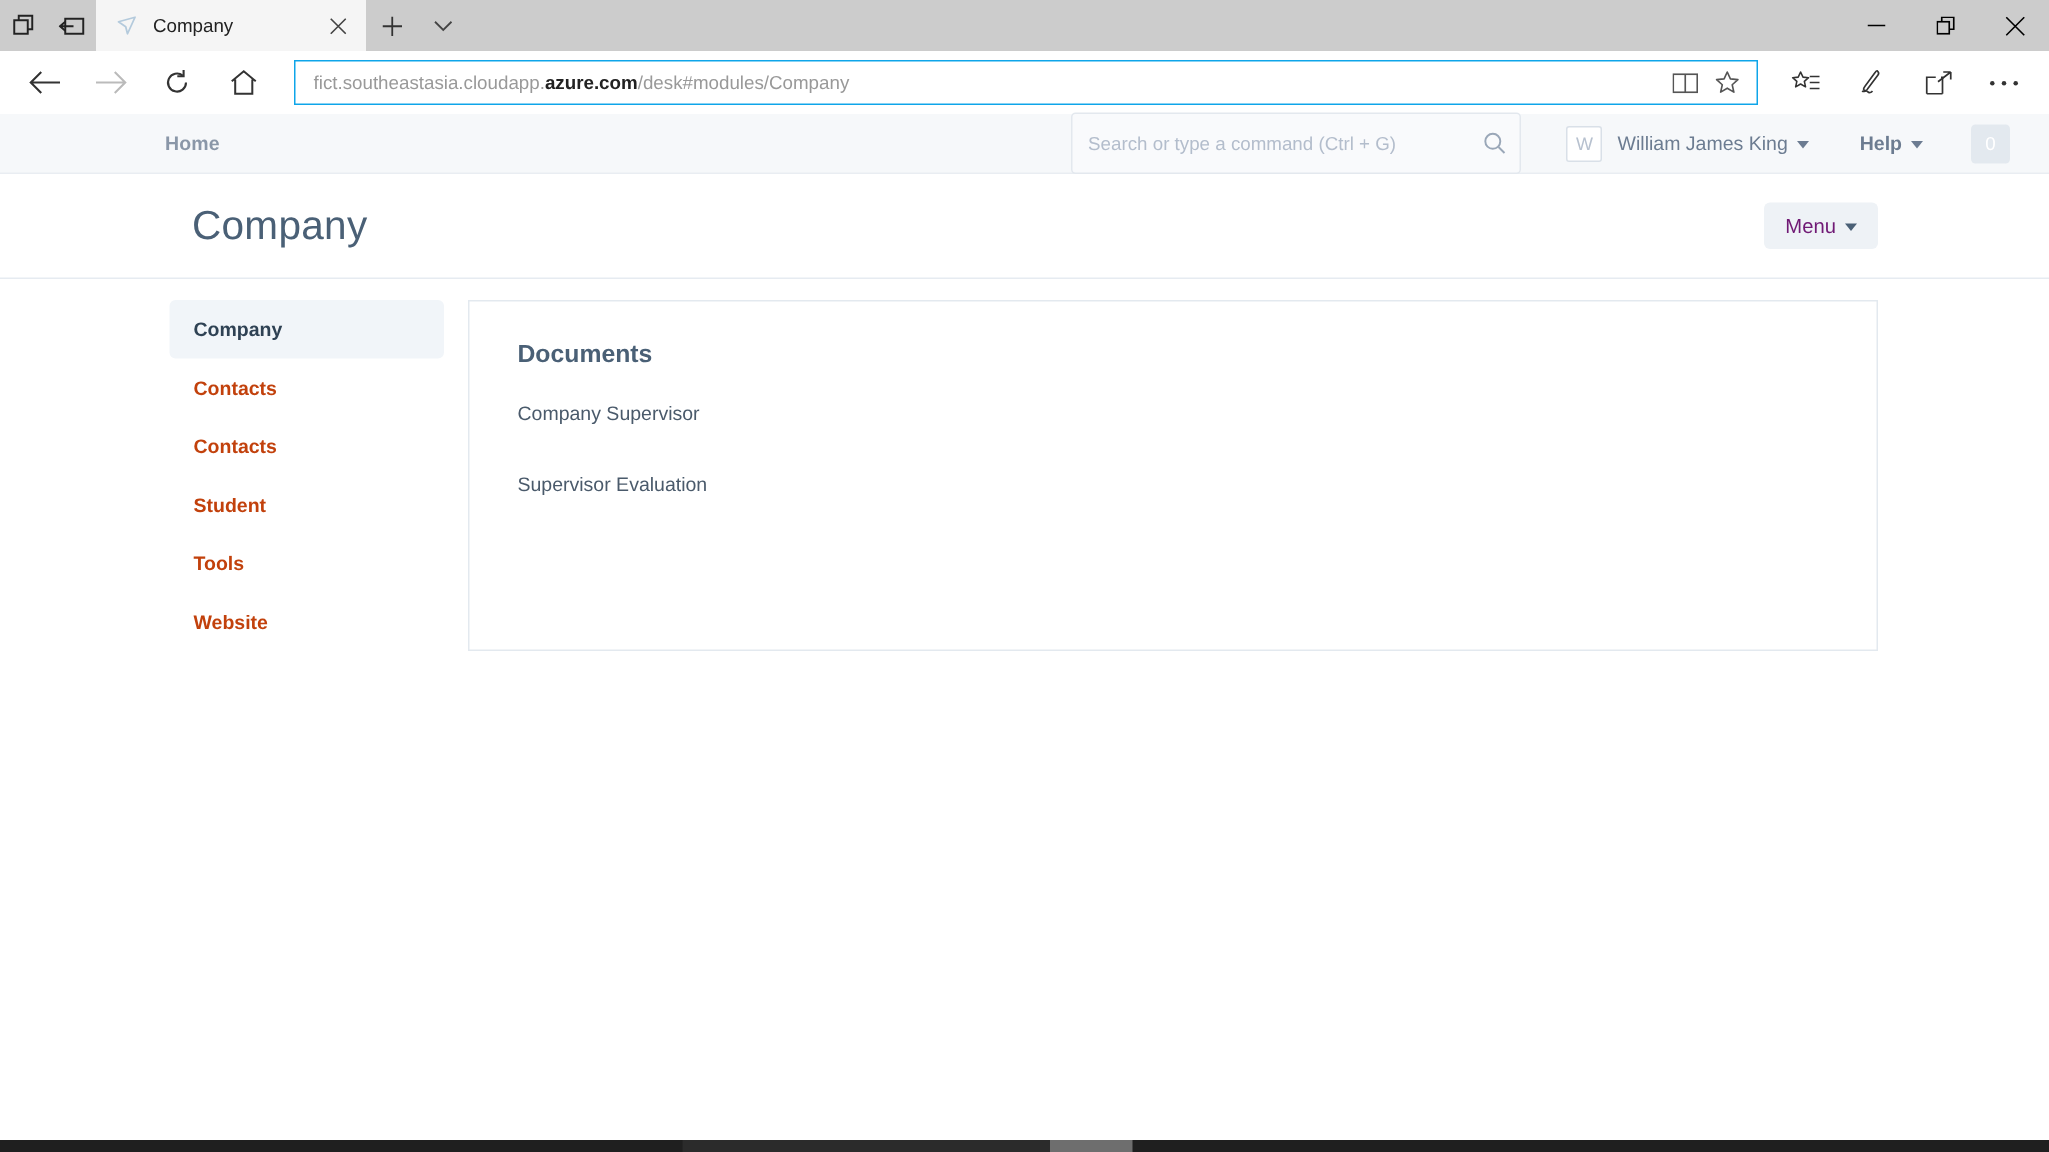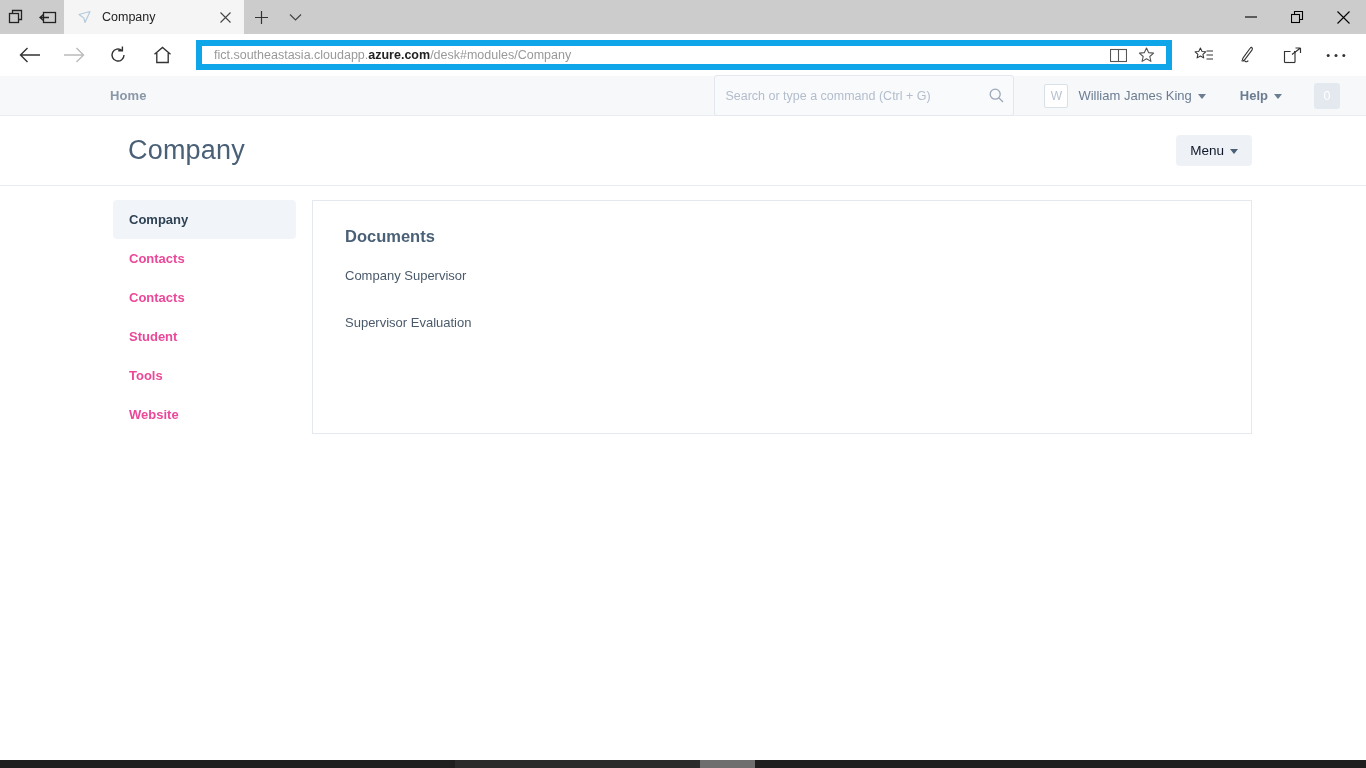--- a/index.html
+++ b/index.html
@@ -47,21 +47,21 @@
     padding: 0 8px;
   }
   .navbtn {
     width: 44px; height: 38px; display: flex; align-items: center; justify-content: center;
     color: #333;
   }
   .navbtn.disabled { color: #b8b8b8; }
 
   .addressbar {
     flex: 1; height: 30px; margin: 0 10px 0 12px;
-    border: 6px solid #0ea5e9; background: #fff;
+    border: 1px solid #0ea5e9; background: #fff;
     display: flex; align-items: center; padding: 0 6px 0 12px; justify-content: center;
   }
   .url { flex: 1; font-size: 12.5px; color: #999; white-space: nowrap; overflow: hidden;}
   .url b { color: #222; font-weight: 600; }
   .addr-icon { width: 28px; height: 26px; display:flex; align-items:center; justify-content:center; color:#5a5a5a;}
   .edge-tools { display: flex; align-items: center; }
   .etool { width: 44px; height: 38px; display:flex; align-items:center; justify-content:center; color:#333;}
 
   
   .app { position: absolute; left:0; top:76px; width: 1366px; height: 684px; background: #fff; }
@@ -103,30 +103,30 @@
     font-size: 12.5px; color: #fff; padding: 0 8px;
   }
 
   .titlerow {
     height: 70px; display: flex; align-items: center; padding: 0 114px 0 128px;
     border-bottom: 1px solid #e6ebf1;
   }
   .page-title { font-size: 27px; color: #4a6076; font-weight: normal; letter-spacing: .2px; }
   .menu-btn {
     margin-left: auto; background: #eef2f6; border-radius: 4px;
-    padding: 8px 14px; font-size: 13.5px; color: #0f172a;
+    padding: 8px 14px; font-size: 13.5px; color: #701a75;
   }
   .menu-btn .caret { border-top-color: #4a6076; }
 
   .body-area { display: flex; padding: 14px 114px 0 113px; }
 
   .sidebar { width: 183px; padding-top: 0; }
   .side-item {
     height: 39px; display: flex; align-items: center; padding-left: 16px;
-    font-size: 13px; font-weight: bold; color: #ec4899; border-radius: 4px;
+    font-size: 13px; font-weight: bold; color: #c2410c; border-radius: 4px;
   }
   .side-item.active { background: #f1f5f9; color: #2f4254; }
 
   .panel {
     flex: 1; margin-left: 16px; background: #fff;
     border: 1px solid #e3e9ef; border-top: 1px solid #e3e9ef;
     min-height: 148px; padding: 26px 30px 26px 32px;
   }
   .panel-title { font-size: 16.5px; color: #4a6076; font-weight: bold; margin-bottom: 22px; }
   .doc-link { font-size: 13px; color: #4a5a6b; margin-bottom: 32px; }

